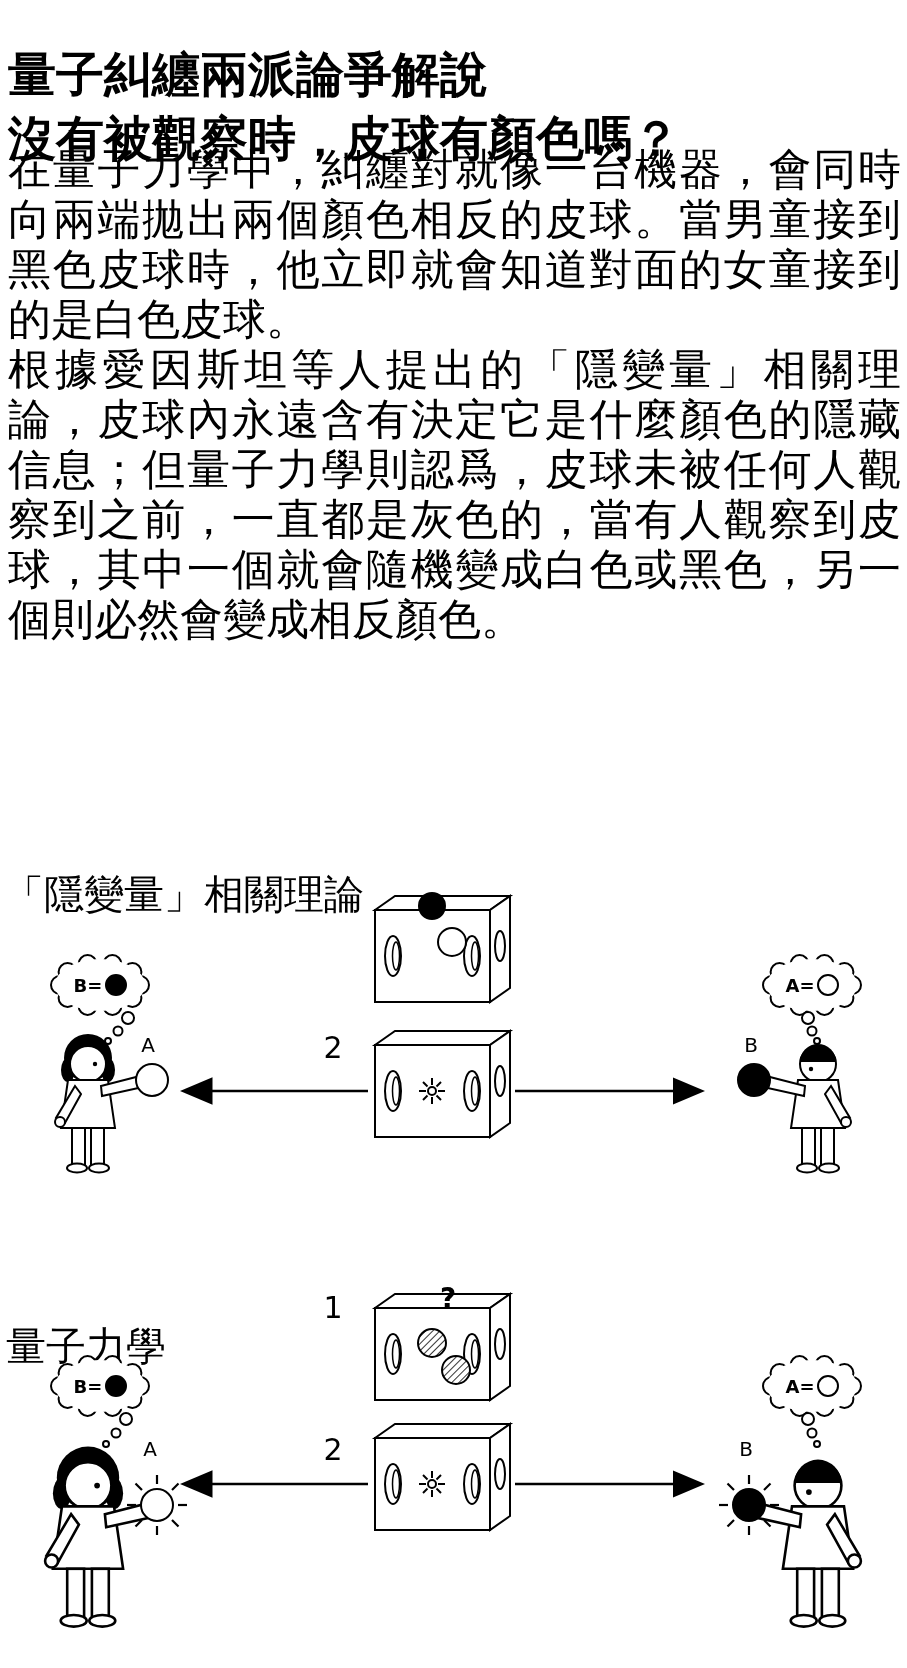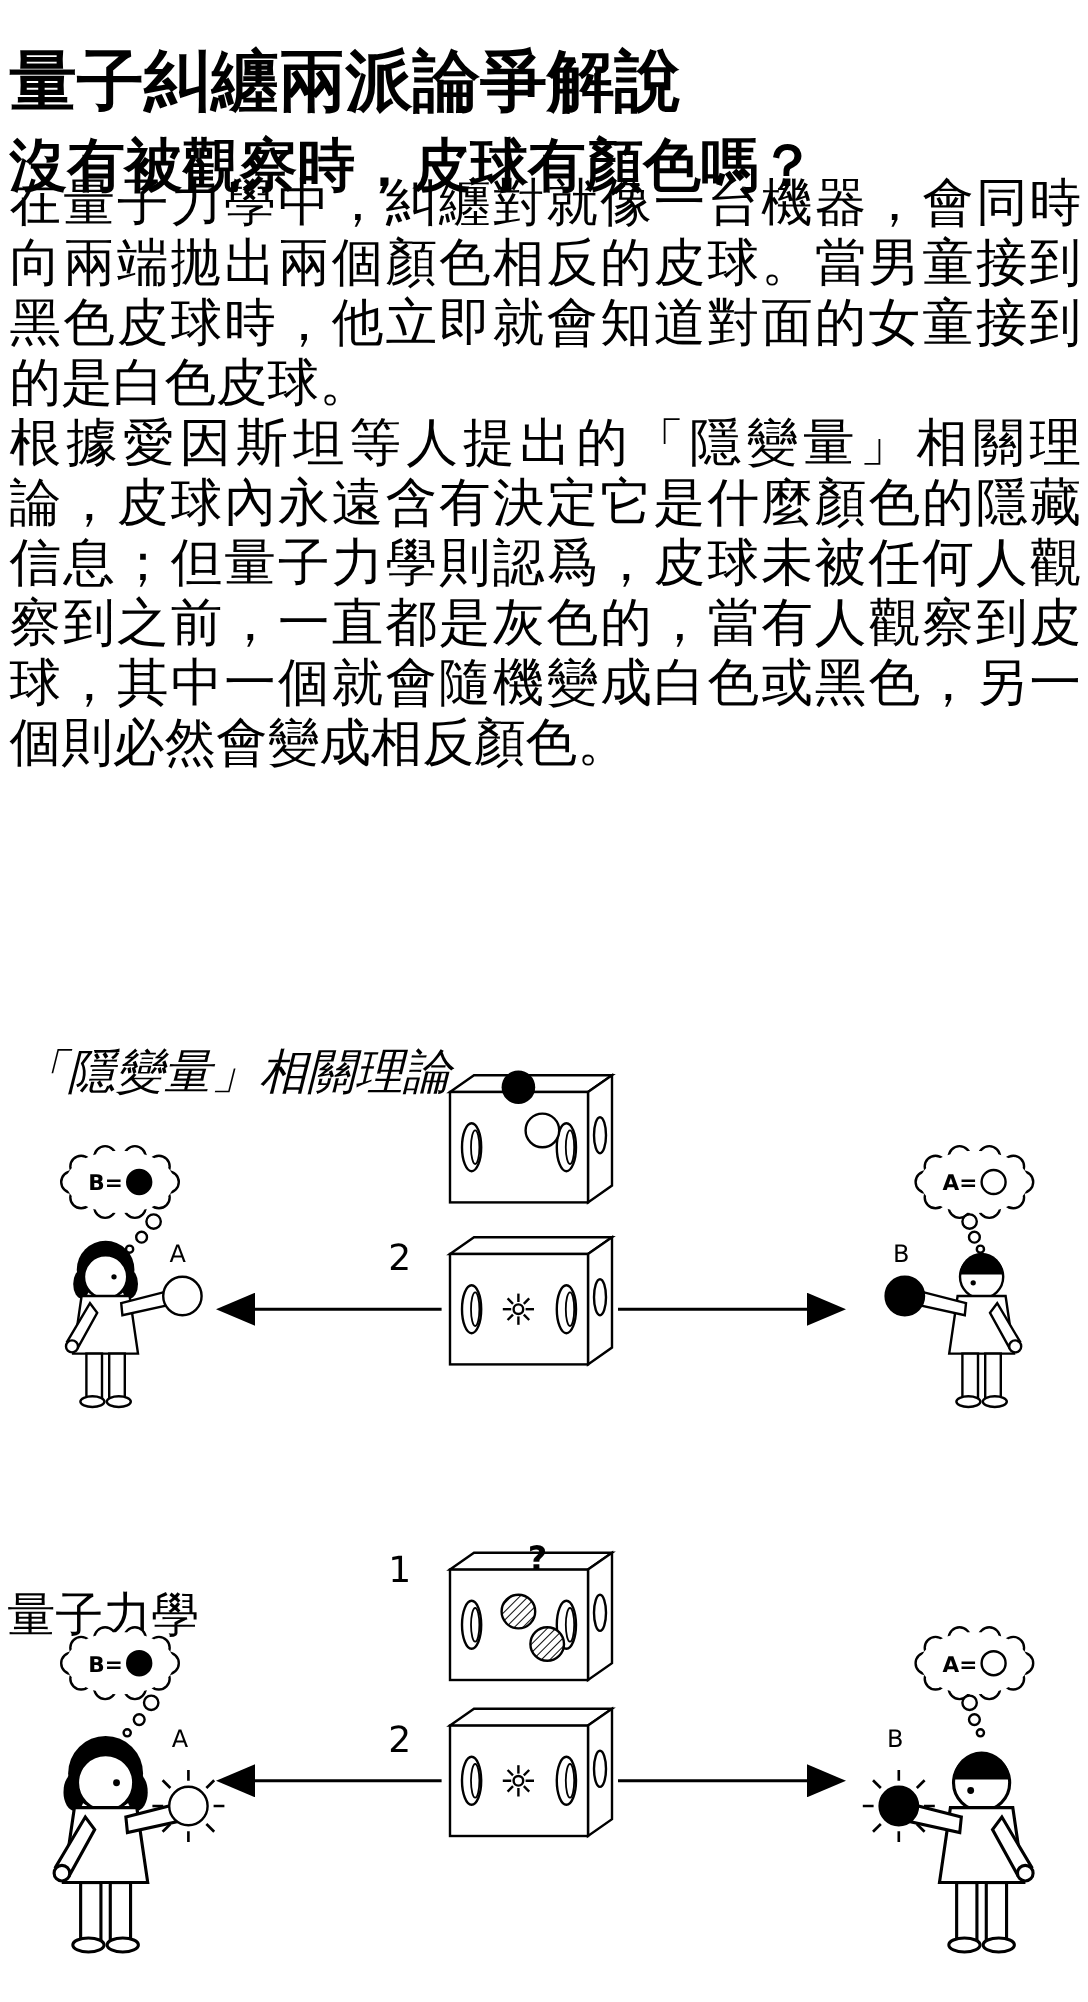--- a/index.html
+++ b/index.html
@@ -1,25 +1,25 @@
 <!DOCTYPE html>
 <html><head>
 <meta charset="utf-8">
 <style>
   html,body{margin:0;padding:0;background:#fff;}
   .page{
     position:relative;width:907px;height:1668px;background:#fff;color:#000;
     font-family:"DejaVu Sans","Liberation Sans",sans-serif;overflow:hidden;
   }
-  .title{position:absolute;left:8px;top:0px;font-size:56px;font-weight:bold;line-height:1.1;}
+  .title{position:absolute;left:8px;top:16px;font-size:48px;font-weight:bold;line-height:1.1;}
   .subtitle{position:absolute;left:8px;top:70px;font-size:48px;font-weight:bold;line-height:1.2;}
   .bodytext{position:absolute;left:8px;top:144px;width:893px;font-size:43px;line-height:50px;}
   .bodytext p{margin:0;padding:0;text-align:justify;}
   .section-label{position:absolute;font-size:40px;line-height:1.1;}
-  #label1{left:16px;top:872px;font-style:italic;}
+  #label1{left:4px;top:872px;}
   #label2{left:6px;top:1324px;}
   svg.diagram{position:absolute;left:0;}
   #svg1{top:890px;}
   #svg2{top:1268px;}
   text{font-family:"DejaVu Sans","Liberation Sans",sans-serif;fill:#000;}
   .num{font-size:30px;}
   .lbl{font-size:20px;}
   .bub{font-size:18px;font-weight:bold;}
   .qmark{font-size:28px;font-weight:bold;}
 </style>

